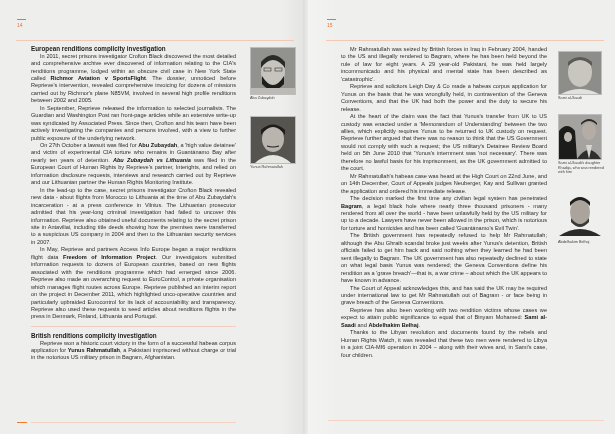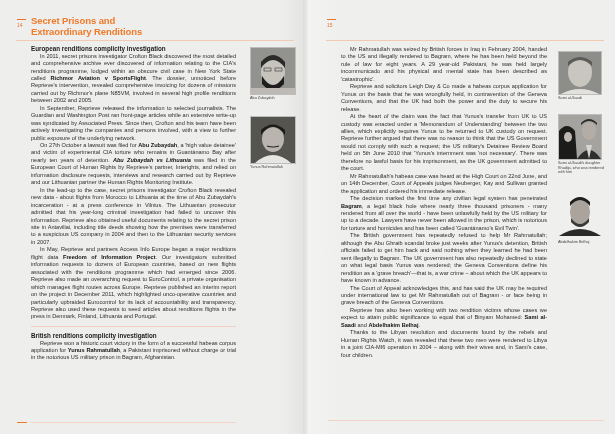--- a/index.html
+++ b/index.html
@@ -63,24 +63,20 @@
   }
   .foot-rule { position: absolute; height: 1px; background: #f2d3c4; }
 </style>
 </head>
 <body>
 
 <div class="spread">
 
   <div class="page page-left">
     <div class="page-num">14</div>
-    <div class="section-title">
-      <div>Secret Prisons and</div>
-      <div>Extraordinary Renditions</div>
-    </div>
     <div class="head-rule"></div>
 
     <div class="col">
       <h3>European renditions complicity investigation</h3>
       <p><span>In 2011, secret prisons investigator Crofton Black discovered the most detailed and comprehensive archive ever discovered of information relating to the CIA's renditions programme, lodged within an obscure civil case in New York State called </span><b>Richmor Aviation v SportsFlight</b><span>. The dossier, unnoticed before Reprieve's intervention, revealed comprehensive invoicing for dozens of missions carried out by Richmor's plane N85VM, involved in several high profile renditions between 2002 and 2005.</span></p>
       <p>In September, Reprieve released the information to selected journalists. The Guardian and Washington Post ran front-page articles while an extensive write-up was syndicated by Associated Press. Since then, Crofton and his team have been actively investigating the companies and persons involved, with a view to further public exposure of the underlying network.</p>
       <p><span>On 27th October a lawsuit was filed for </span><b>Abu Zubaydah</b><span>, a 'high value detainee' and victim of experimental CIA torture who remains in Guantánamo Bay after nearly ten years of detention. </span><b><i>Abu Zubaydah vs Lithuania</i></b><span> was filed in the European Court of Human Rights by Reprieve's partner, Interights, and relied on information disclosure requests, interviews and research carried out by Reprieve and our Lithuanian partner the Human Rights Monitoring Institute.</span></p>
       <p>In the lead-up to the case, secret prisons investigator Crofton Black revealed new data - about flights from Morocco to Lithuania at the time of Abu Zubaydah's incarceration - at a press conference in Vilnius. The Lithuanian prosecutor admitted that his year-long criminal investigation had failed to uncover this information. Reprieve also obtained useful documents relating to the secret prison site in Antaviliai, including title deeds showing how the premises were transferred to a suspicious US company in 2004 and then to the Lithuanian security services in 2007.</p>
       <p><span>In May, Reprieve and partners Access Info Europe began a major renditions flight data </span><b>Freedom of Information Project</b><span>. Our investigators submitted information requests to dozens of European countries, based on new flights associated with the renditions programme which had emerged since 2006. Reprieve also made an overarching request to EuroControl, a private organisation which manages flight routes across Europe. Reprieve published an interim report on the project in December 2011, which highlighted unco-operative countries and particularly upbraided Eurocontrol for its lack of accountability and transparency. Reprieve also used these requests to seed articles about renditions flights in the press in Denmark, Finland, Lithuania and Portugal.</span></p>
       <div class="sub-rule"></div>

